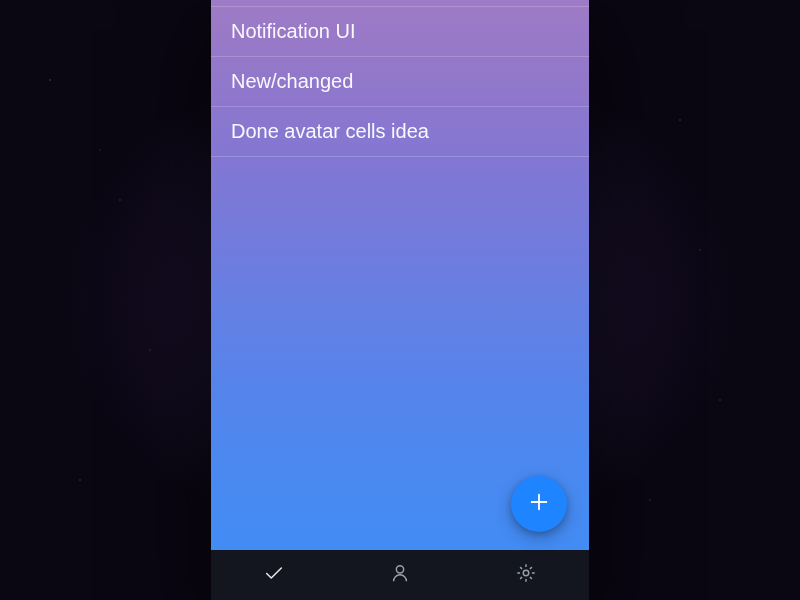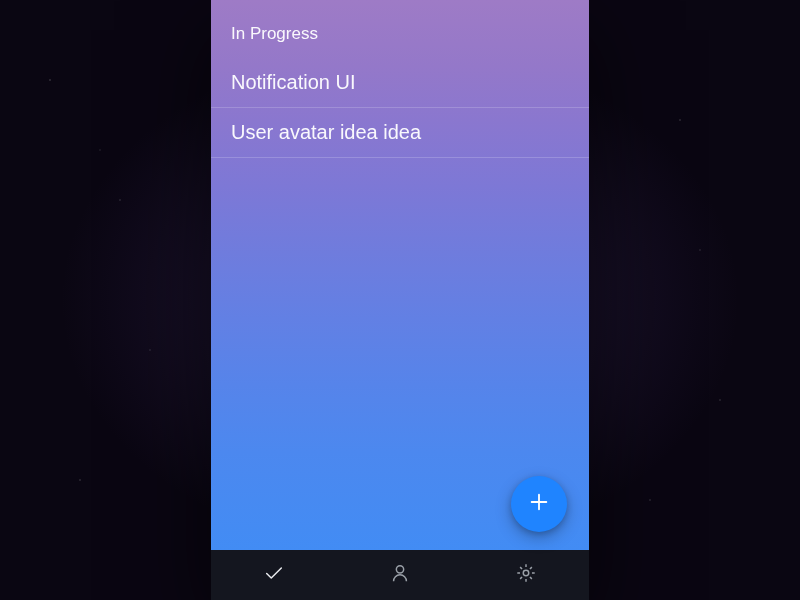--- a/index.html
+++ b/index.html
@@ -122,24 +122,24 @@
     }
   </style>
 </head>
 <body>
 
 <div class="starfield"></div>
 
 <div class="phone">
   <div class="screen">
 
-    <div class="section-header">In Progress</div>
 
     <div class="list-item">Notification UI</div>
-    <div class="list-item">User avatar idea idea</div>
+    <div class="list-item">New/changed</div>
+    <div class="list-item">Done avatar cells idea</div>
 
 
     <div class="fab">
       <span>
         <svg viewBox="0 0 24 24">
           <path d="M12 4v16M4 12h16" stroke="#fff" stroke-width="2" stroke-linecap="round" fill="none"></path>
         </svg>
       </span>
     </div>
   </div>

